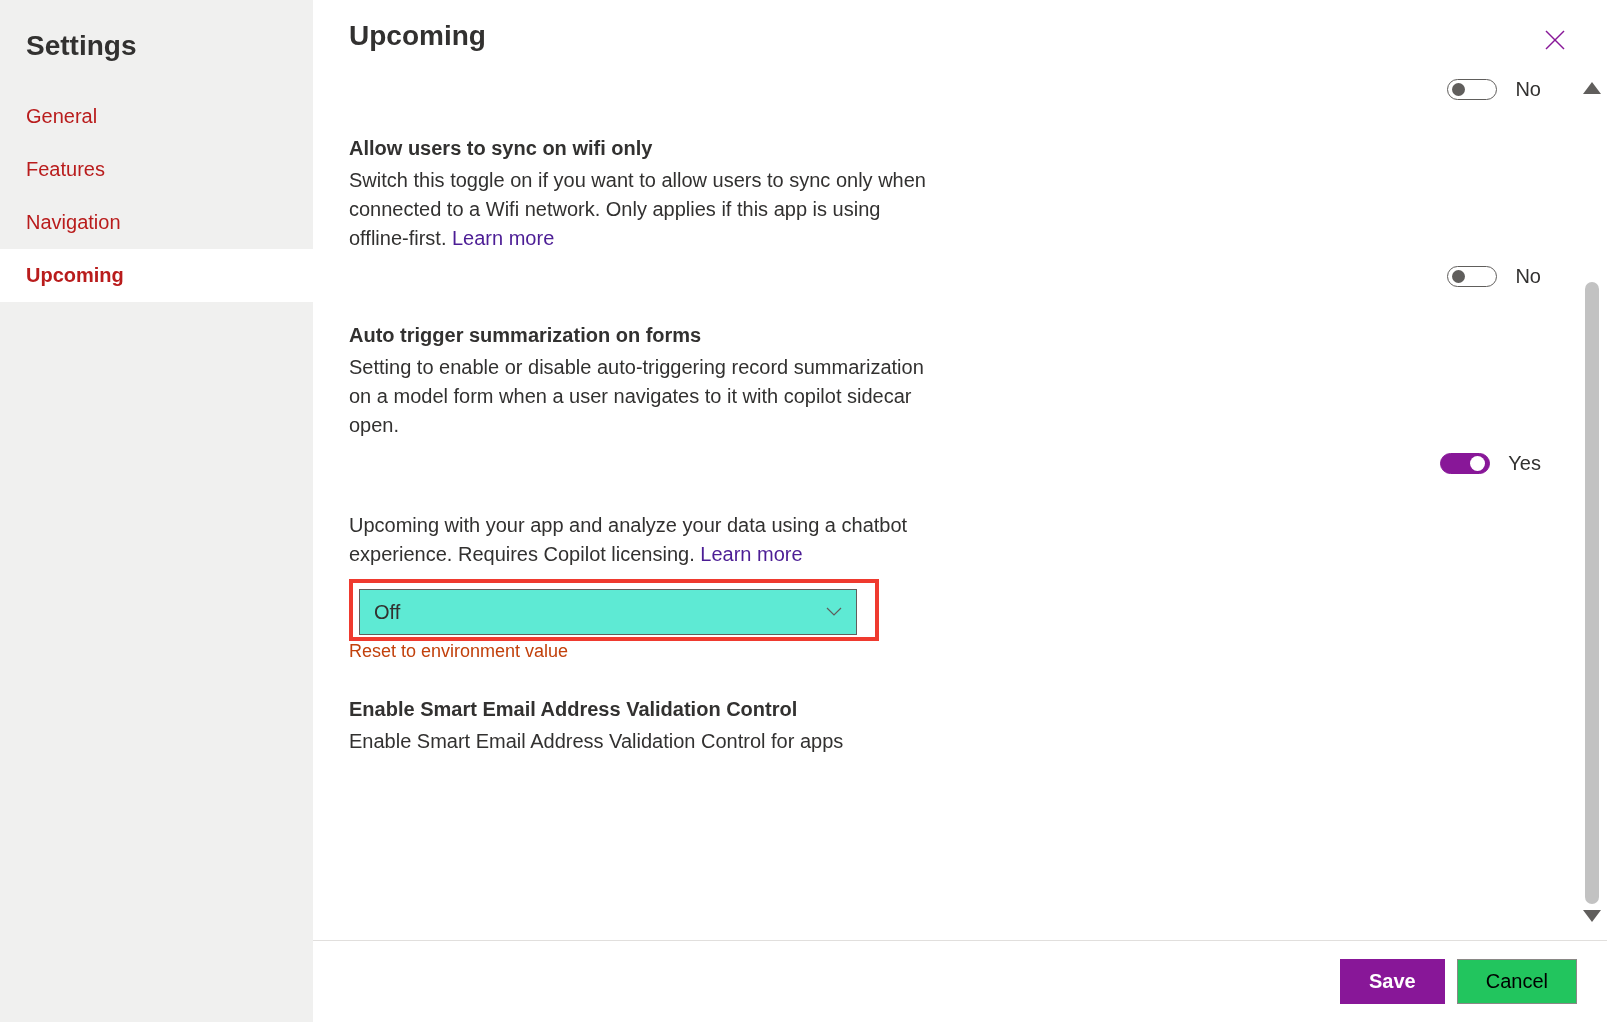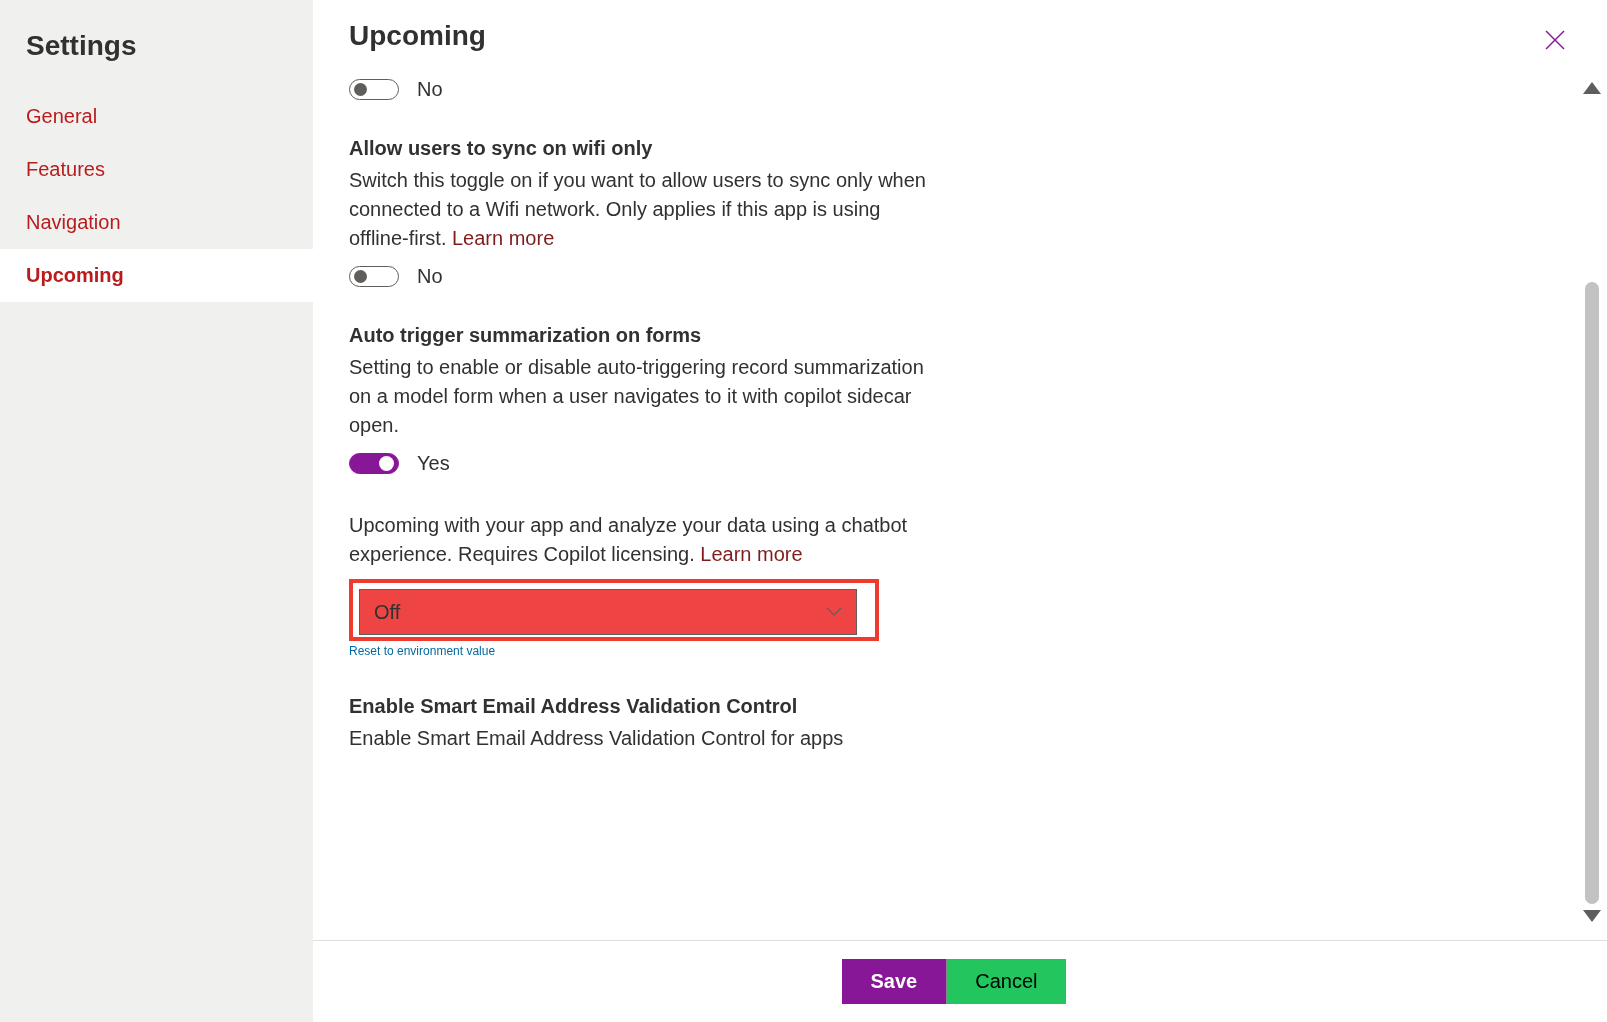--- a/index.html
+++ b/index.html
@@ -80,29 +80,30 @@
       font-weight: 600;
       margin-bottom: 6px;
     }
     .section-desc {
       font-size: 20px;
       line-height: 1.45;
       color: #323130;
       max-width: 580px;
     }
     .section-desc a, .link {
-      color: #7f1d1d;
+      color: #4c1d95;
       text-decoration: none;
       cursor: pointer;
     }
     .toggle-row {
       display: flex;
       align-items: center;
       gap: 18px;
       margin-top: 12px;
+      justify-content: flex-end;
     }
     .toggle {
       width: 50px;
       height: 21px;
       border-radius: 11px;
       border: 1px solid #605e5c;
       position: relative;
       cursor: pointer;
       background: #fff;
     }
@@ -140,28 +141,28 @@
     }
     .dropdown {
       border: 1px solid #605e5c;
       height: 46px;
       display: flex;
       align-items: center;
       padding: 0 14px;
       justify-content: space-between;
       cursor: pointer;
       font-size: 20px;
-      background: #ef4444;
+      background: #5eead4;
       width: 498px;
       max-width: 100%;
     }
     .dropdown svg { flex-shrink: 0; }
     .reset-link {
-      font-size: 12px;
-      color: #0369a1;
+      font-size: 18px;
+      color: #c2410c;
       cursor: pointer;
       display: inline-block;
     }
     
     .scroll-col {
       width: 30px;
       flex-shrink: 0;
       display: flex;
       flex-direction: column;
       align-items: center;
@@ -183,21 +184,22 @@
       width: 14px;
       background: #c2c2c2;
       border-radius: 7px;
       top: 180px;
       bottom: 0;
     }
     
     .footer {
       border-top: 1px solid #e1dfdd;
       display: flex;
-      justify-content: center;
+      justify-content: flex-end;
+      gap: 12px;
       padding: 18px 30px 18px 18px;
       background: #fff;
     }
     .btn {
       font-size: 20px;
       padding: 10px 28px;
       border: 1px solid #8a8886;
       background: #22c55e;
       cursor: pointer;
       font-family: inherit;

